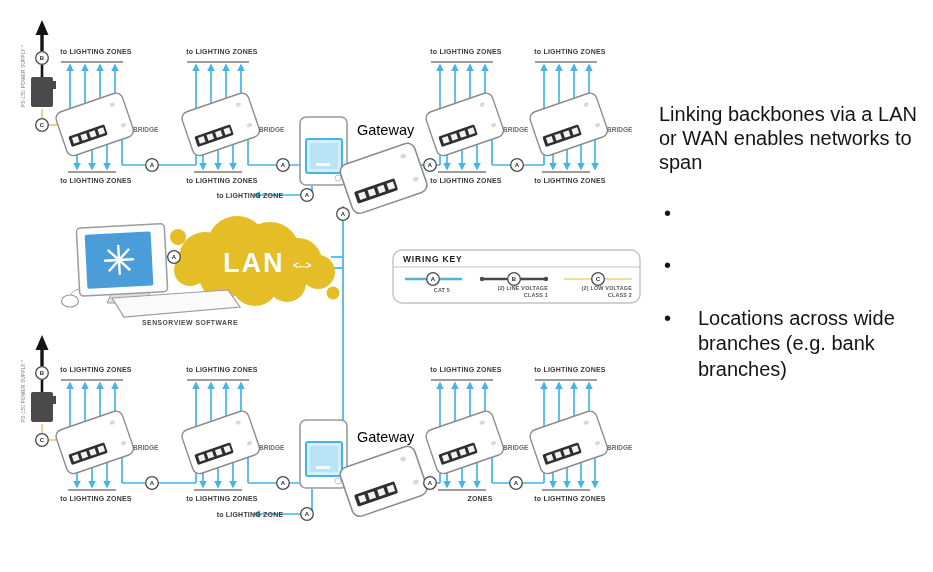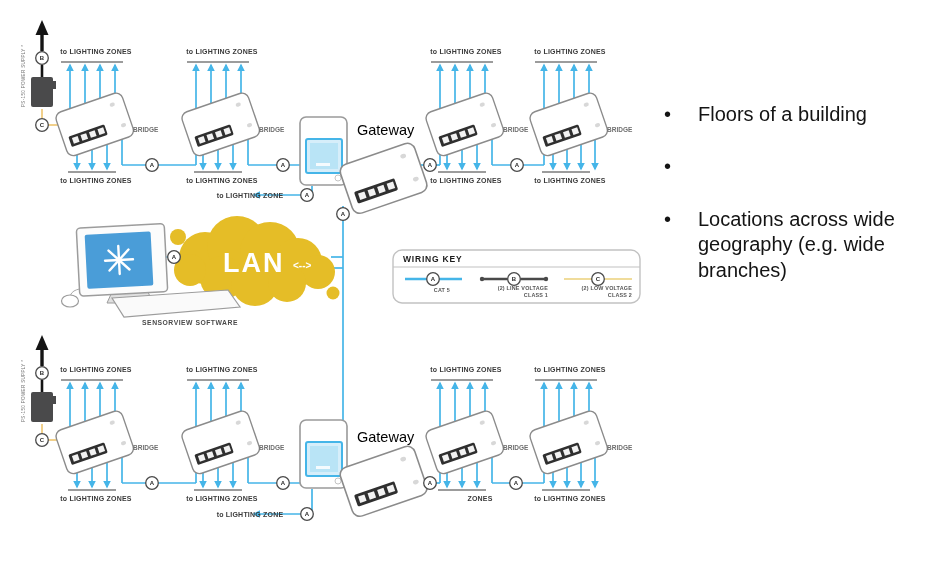--- a/index.html
+++ b/index.html
@@ -264,28 +264,28 @@
     <use href="#conn" x="174" y="257"></use>
     <use href="#conn" x="152" y="483"></use>
         <use href="#conn" x="283" y="483"></use>
     <use href="#conn" x="430" y="483"></use>
         <use href="#conn" x="516" y="483"></use>
     <use href="#conn" x="307" y="514"></use>
   </g>
 </svg>
 
 <div class="panel">
+  <p>Linking backbones via a LAN or WAN enables networks to span</p>
   <ul>
     <li>
       <span class="bdot">•</span>
-      <span>Floors of a building</span>
     </li>
     <li>
       <span class="bdot">•</span>
     </li>
     <li>
       <span class="bdot">•</span>
-      <span>Locations across wide geography (e.g. wide branches)</span>
+      <span>Locations across wide branches (e.g. bank branches)</span>
     </li>
   </ul>
 </div>
 
 </div>
 
 </body></html>

